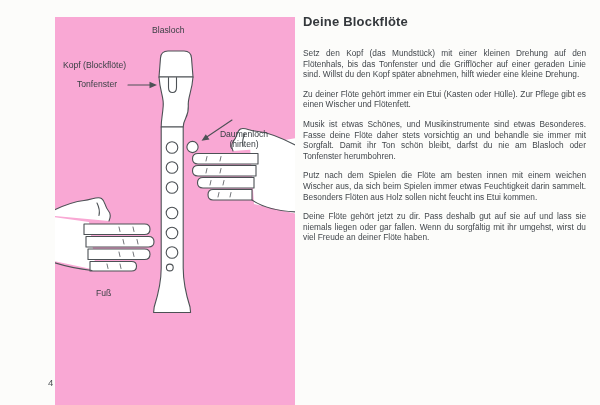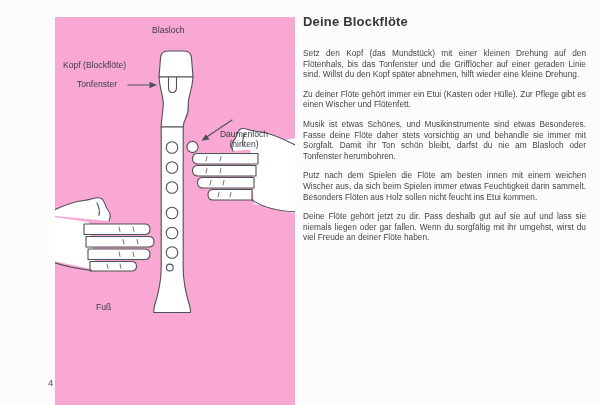--- a/index.html
+++ b/index.html
@@ -130,21 +130,21 @@
     </g>
   </svg>
 
   <div class="diag-label" style="left:97px;top:9px;">Blasloch</div>
   <div class="diag-label" style="left:8px;top:44px;">Kopf (Blockflöte)</div>
   <div class="diag-label" style="left:22px;top:63px;">Tonfenster</div>
   <div class="diag-label center" style="left:158px;top:76px;width:62px;margin-top:37px;">
     <span>Daumenloch</span><br>
     <span>(hinten)</span>
   </div>
-  <div class="diag-label" style="left:33px;top:286px;padding-left:8px;">Fuß</div>
+  <div class="diag-label" style="left:33px;top:272px;padding-left:8px;">Fuß</div>
 </div>
 
 <div class="article">
   <h1>Deine Blockflöte</h1>
   <p>Setz den Kopf (das Mundstück) mit einer kleinen Drehung auf den Flötenhals, bis das Tonfenster und die Grifflöcher auf einer geraden Linie sind. Willst du den Kopf später abnehmen, hilft wieder eine kleine Drehung.</p>
   <p>Zu deiner Flöte gehört immer ein Etui (Kasten oder Hülle). Zur Pflege gibt es einen Wischer und Flötenfett.</p>
   <p>Musik ist etwas Schönes, und Musikinstrumente sind etwas Besonderes. Fasse deine Flöte daher stets vorsichtig an und behandle sie immer mit Sorgfalt. Damit ihr Ton schön bleibt, darfst du nie am Blasloch oder Tonfenster herumbohren.</p>
   <p>Putz nach dem Spielen die Flöte am besten innen mit einem weichen Wischer aus, da sich beim Spielen immer etwas Feuchtigkeit darin sammelt. Besonders Flöten aus Holz sollen nicht feucht ins Etui kommen.</p>
   <p>Deine Flöte gehört jetzt zu dir. Pass deshalb gut auf sie auf und lass sie niemals liegen oder gar fallen. Wenn du sorgfältig mit ihr umgehst, wirst du viel Freude an deiner Flöte haben.</p>
 </div>

